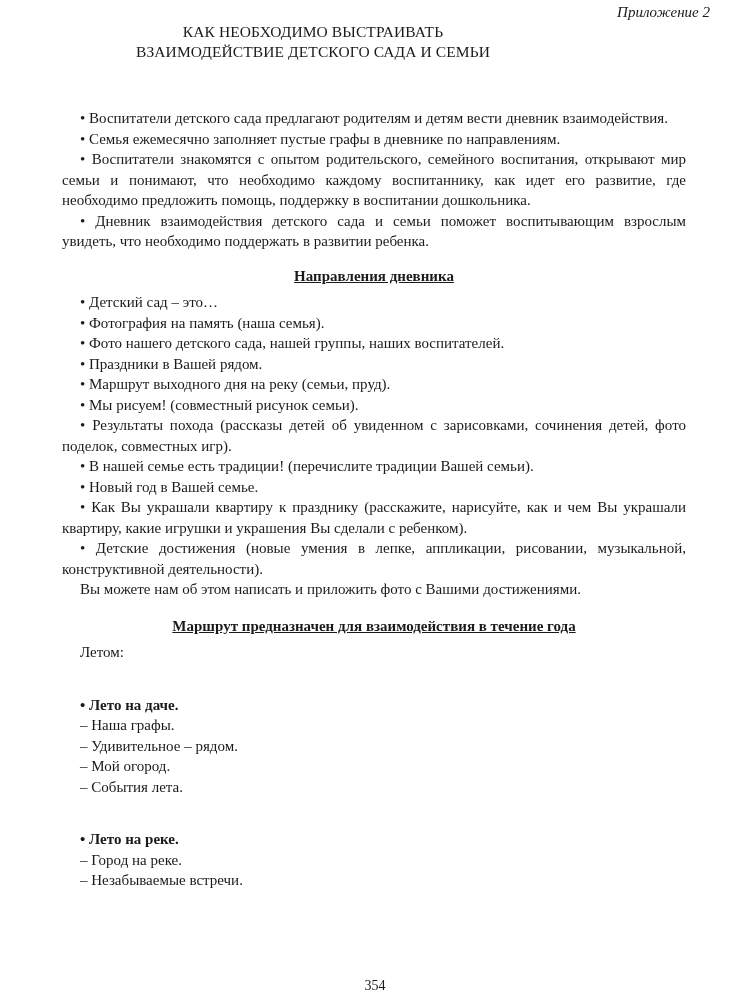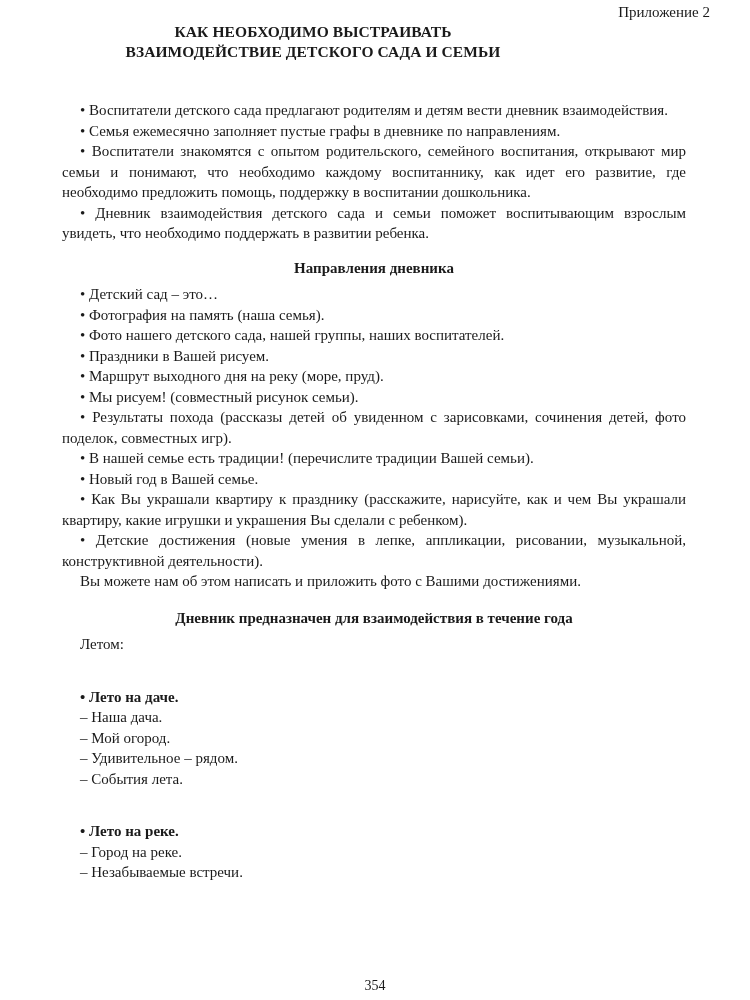--- a/index.html
+++ b/index.html
@@ -3,35 +3,35 @@
 <meta charset="utf-8">
 <style>
   html, body { margin: 0; padding: 0; background: #ffffff; }
   body {
     width: 750px; height: 1000px; position: relative; overflow: hidden;
     font-family: "Liberation Serif", "DejaVu Serif", serif;
     color: #1a1a1a;
   }
   .appendix {
     position: absolute; top: 4px; right: 40px;
-    font-size: 15px;
+    font-style: italic; font-size: 15px;
   }
   .title {
     position: absolute; top: 22px; left: 0; width: 626px;
-    text-align: center; font-weight: bold; font-size: 15.5px; line-height: 20px;
+    text-align: center; font-weight: normal; font-size: 15.5px; line-height: 20px;
     letter-spacing: 0.1px;
   }
   .title div { white-space: nowrap; }
   .content {
-    position: absolute; left: 62px; width: 624px; top: 100px;
+    position: absolute; left: 62px; width: 624px; top: 108px;
     font-size: 15px; line-height: 20.5px;
   }
   .para { text-align: justify; text-indent: 18px; margin: 0; }
   .heading {
-    text-align: center; font-weight: bold; font-size: 15px; margin: 0;
+    text-align: center; font-weight: bold; font-size: 15px; margin: 0; text-decoration: underline;
   }
   .plain { margin: 0; padding-left: 18px; }
   .bold { font-weight: bold; margin-top: 32px; }
   .page-num {
     position: absolute; top: 978px; left: 0; width: 750px; text-align: center;
     font-size: 14px;
   }
 </style>
 </head>
 <body>
@@ -47,36 +47,36 @@
   <p class="para">• Воспитатели детского сада предлагают родителям и детям вести дневник взаимодействия.</p>
   <p class="para">• Семья ежемесячно заполняет пустые графы в дневнике по направлениям.</p>
   <p class="para">• Воспитатели знакомятся с опытом родительского, семейного воспитания, открывают мир семьи и понимают, что необходимо каждому воспитаннику, как идет его развитие, где необходимо предложить помощь, поддержку в воспитании дошкольника.</p>
   <p class="para">• Дневник взаимодействия детского сада и семьи поможет воспитывающим взрослым увидеть, что необходимо поддержать в развитии ребенка.</p>
 
   <p class="heading" style="margin-top:14px;margin-bottom:6px;">Направления дневника</p>
 
   <p class="para">• Детский сад – это…</p>
   <p class="para">• Фотография на память (наша семья).</p>
   <p class="para">• Фото нашего детского сада, нашей группы, наших воспитателей.</p>
-  <p class="para">• Праздники в Вашей рисуем.</p>
-  <p class="para">• Маршрут выходного дня на реку (море, пруд).</p>
+  <p class="para">• Праздники в Вашей рядом.</p>
+  <p class="para">• Маршрут выходного дня на реку (семьи, пруд).</p>
   <p class="para">• Мы рисуем! (совместный рисунок семьи).</p>
   <p class="para">• Результаты похода (рассказы детей об увиденном с зарисовками, сочинения детей, фото поделок, совместных игр).</p>
   <p class="para">• В нашей семье есть традиции! (перечислите традиции Вашей семьи).</p>
   <p class="para">• Новый год в Вашей семье.</p>
   <p class="para">• Как Вы украшали квартиру к празднику (расскажите, нарисуйте, как и чем Вы украшали квартиру, какие игрушки и украшения Вы сделали с ребенком).</p>
   <p class="para">• Детские достижения (новые умения в лепке, аппликации, рисовании, музыкальной, конструктивной деятельности).</p>
   <p class="para">Вы можете нам об этом написать и приложить фото с Вашими достижениями.</p>
 
-  <p class="heading" style="margin-top:16px;margin-bottom:6px;">Дневник предназначен для взаимодействия в течение года</p>
+  <p class="heading" style="margin-top:16px;margin-bottom:6px;">Маршрут предназначен для взаимодействия в течение года</p>
 
   <p class="plain">Летом:</p>
   <p class="plain bold">• Лето на даче.</p>
-  <p class="plain">– Наша дача.</p>
+  <p class="plain">– Наша графы.</p>
+  <p class="plain">– Удивительное – рядом.</p>
   <p class="plain">– Мой огород.</p>
-  <p class="plain">– Удивительное – рядом.</p>
   <p class="plain">– События лета.</p>
   <p class="plain bold">• Лето на реке.</p>
   <p class="plain">– Город на реке.</p>
   <p class="plain">– Незабываемые встречи.</p>
 </div>
 
 <div class="page-num">354</div>
 
 </body></html>

